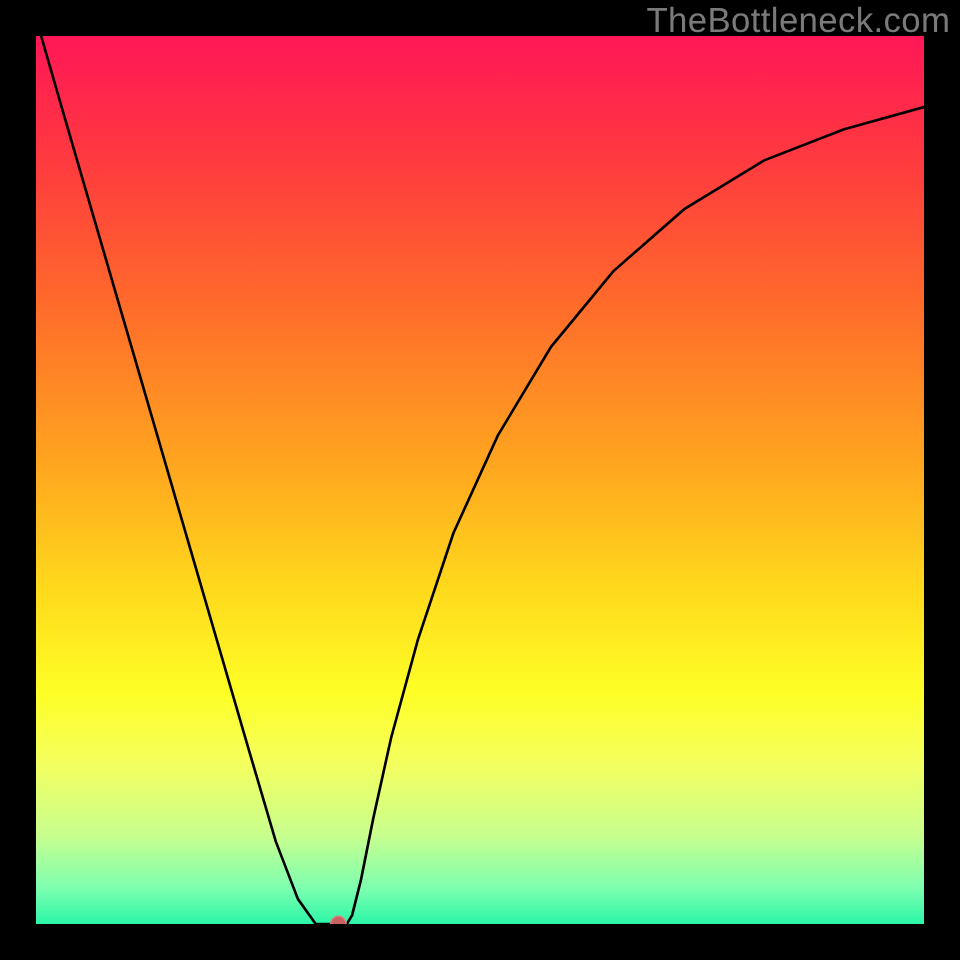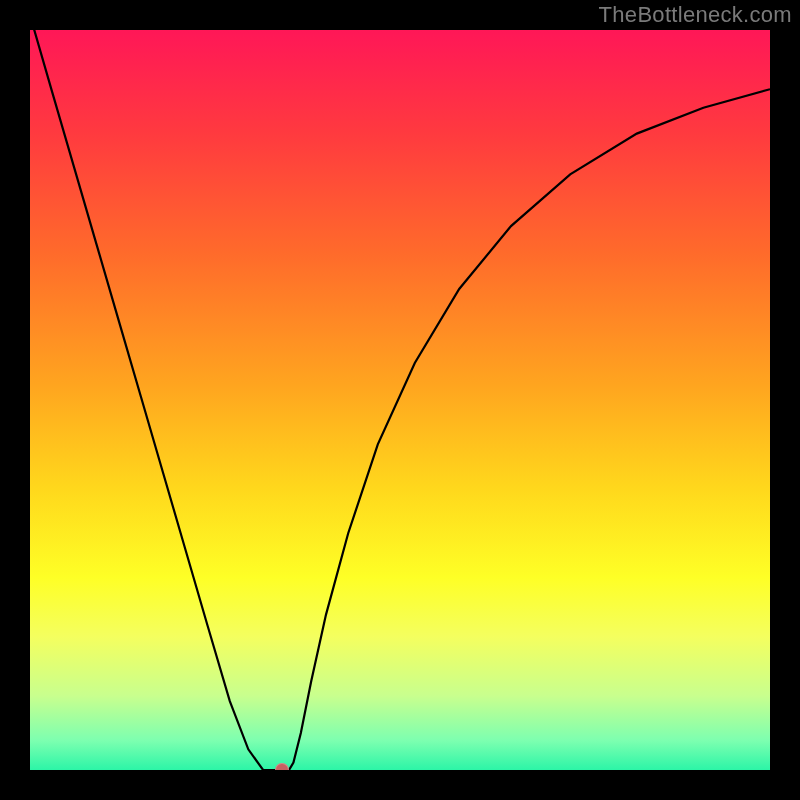--- a/index.html
+++ b/index.html
@@ -50,21 +50,21 @@
     height: 14px;
     border-radius: 50%;
     transform: translate(-50%, -50%);
     box-shadow: 0 0 0 1px rgba(255,255,255,0.25) inset;
   }
   .watermark {
     position: absolute;
     top: 2px;
     right: 8px;
     color: #7a7a7a;
-    font-size: 22px;
+    font-size: 29px;
     font-weight: 400;
     letter-spacing: 0.3px;
   }
 </style>
 </head>
 <body>
 
 <div class="frame">
 
   <div class="watermark">TheBottleneck.com</div>

